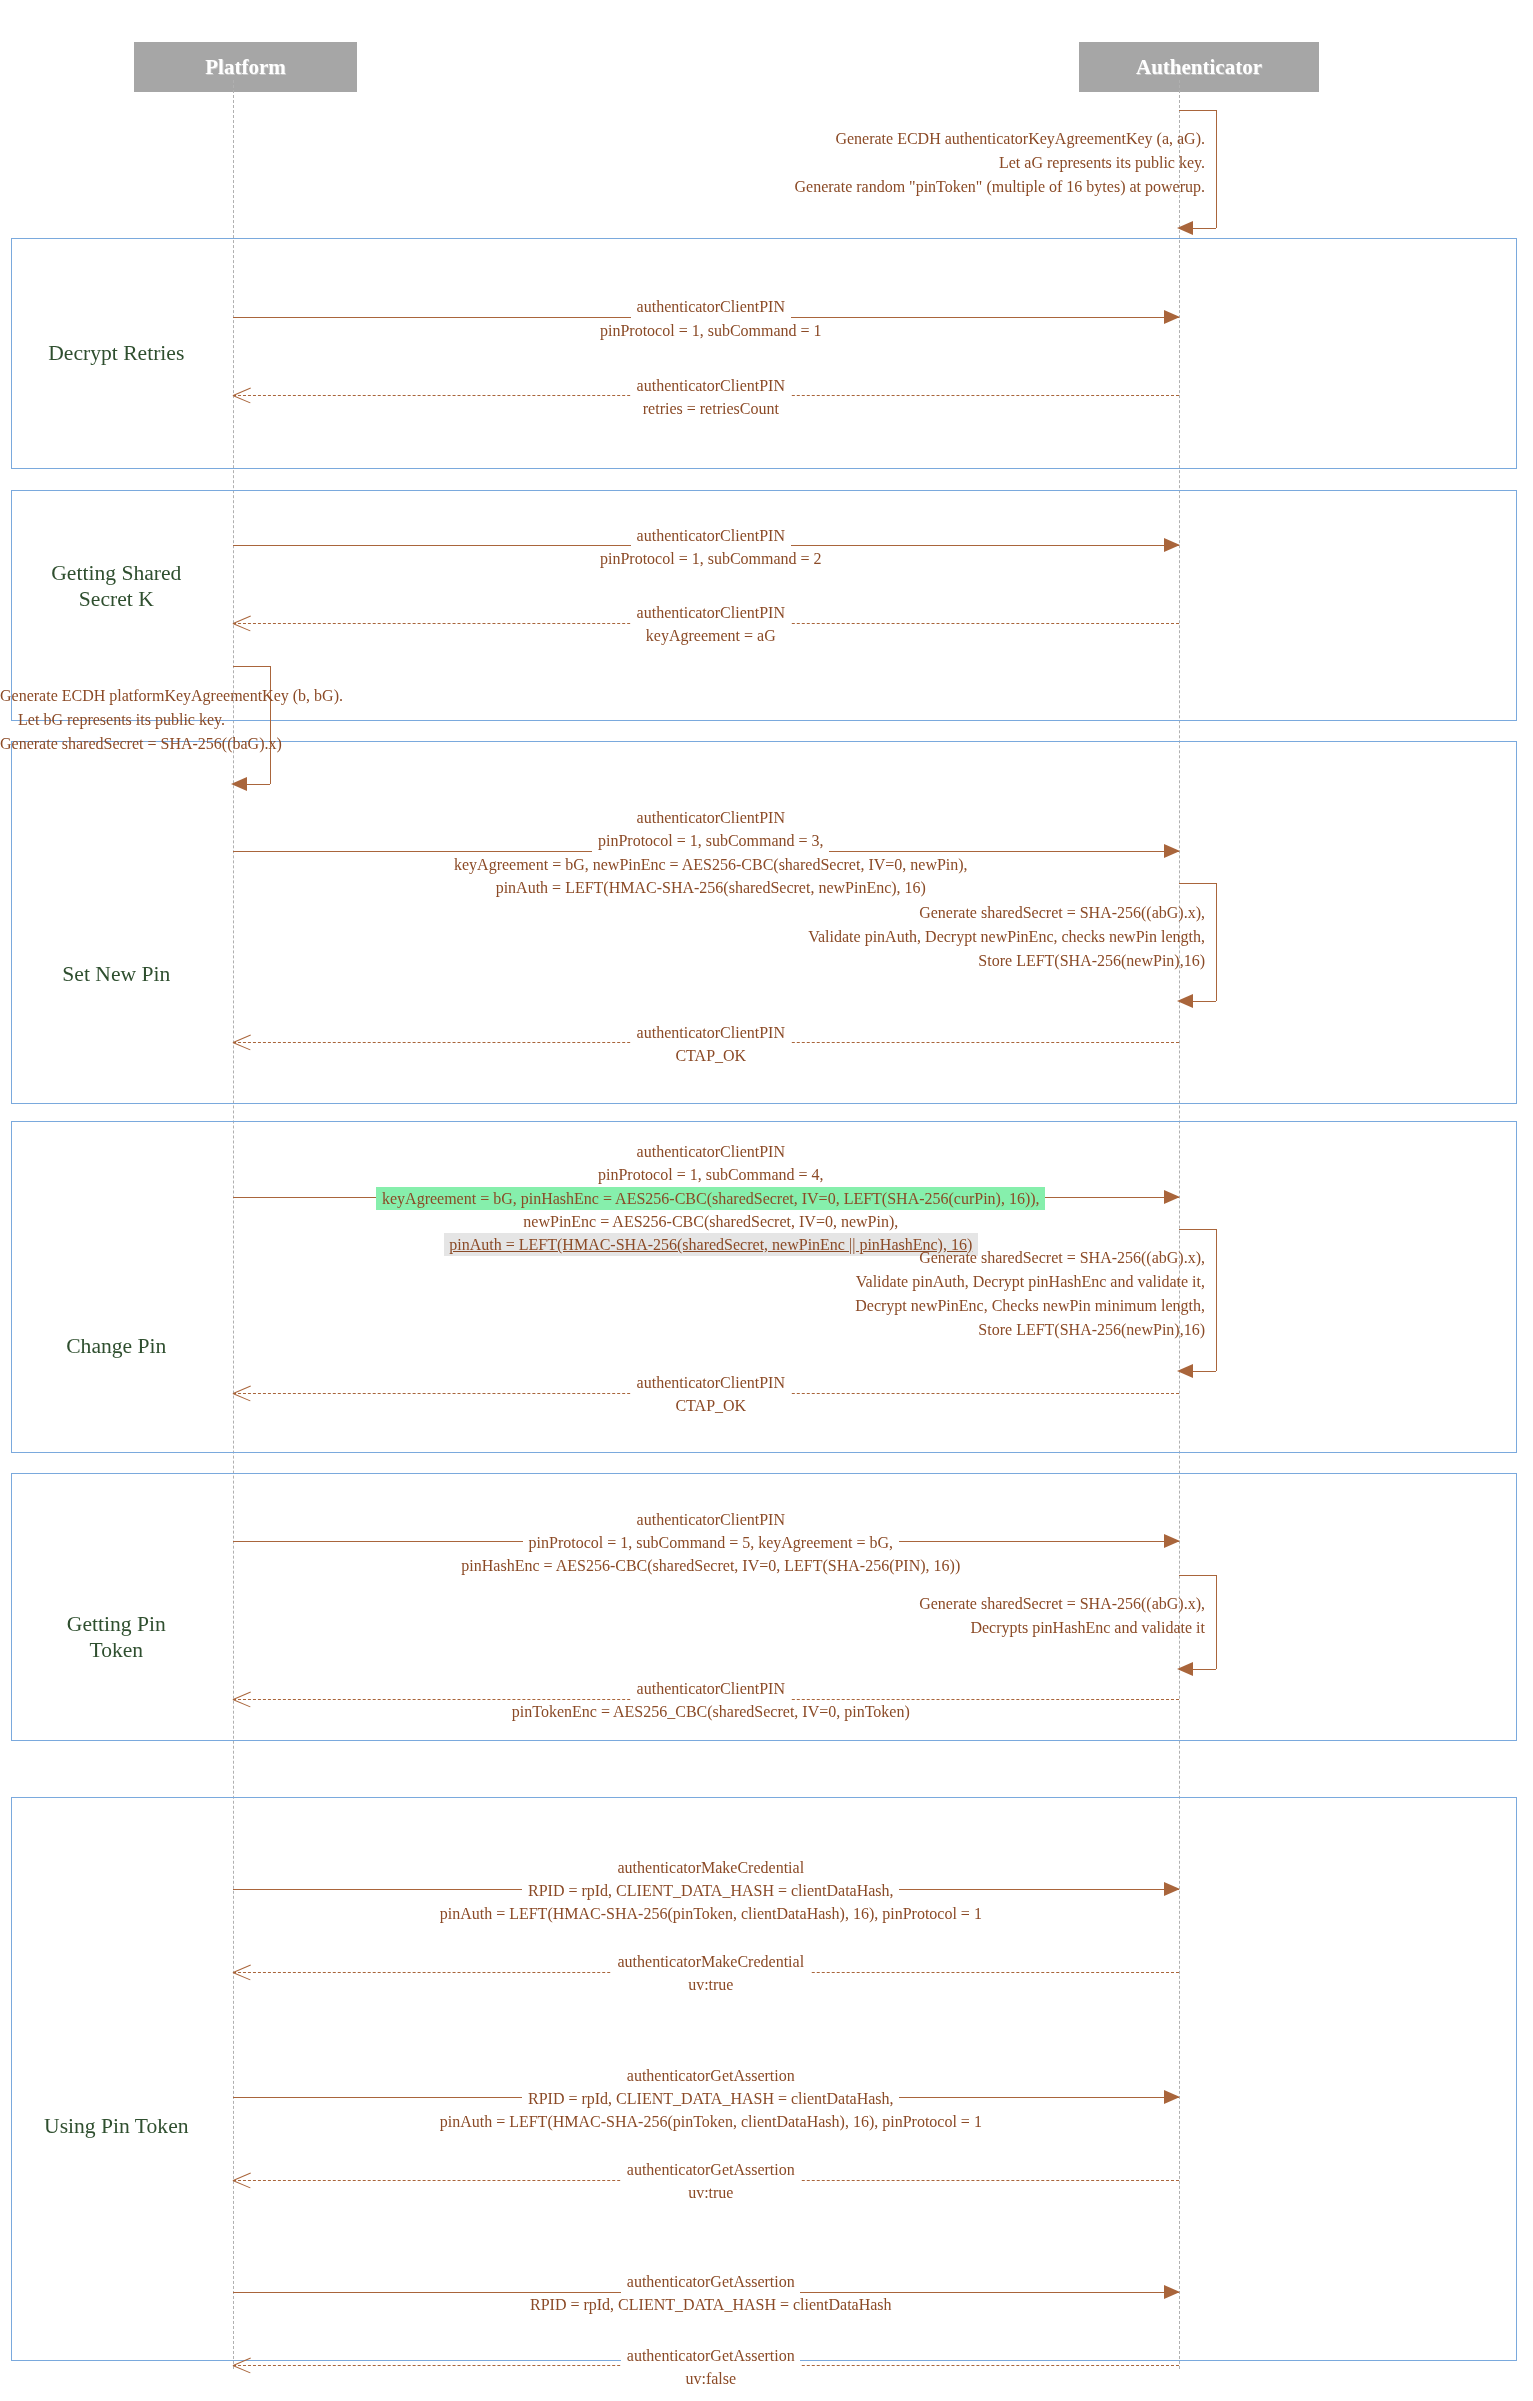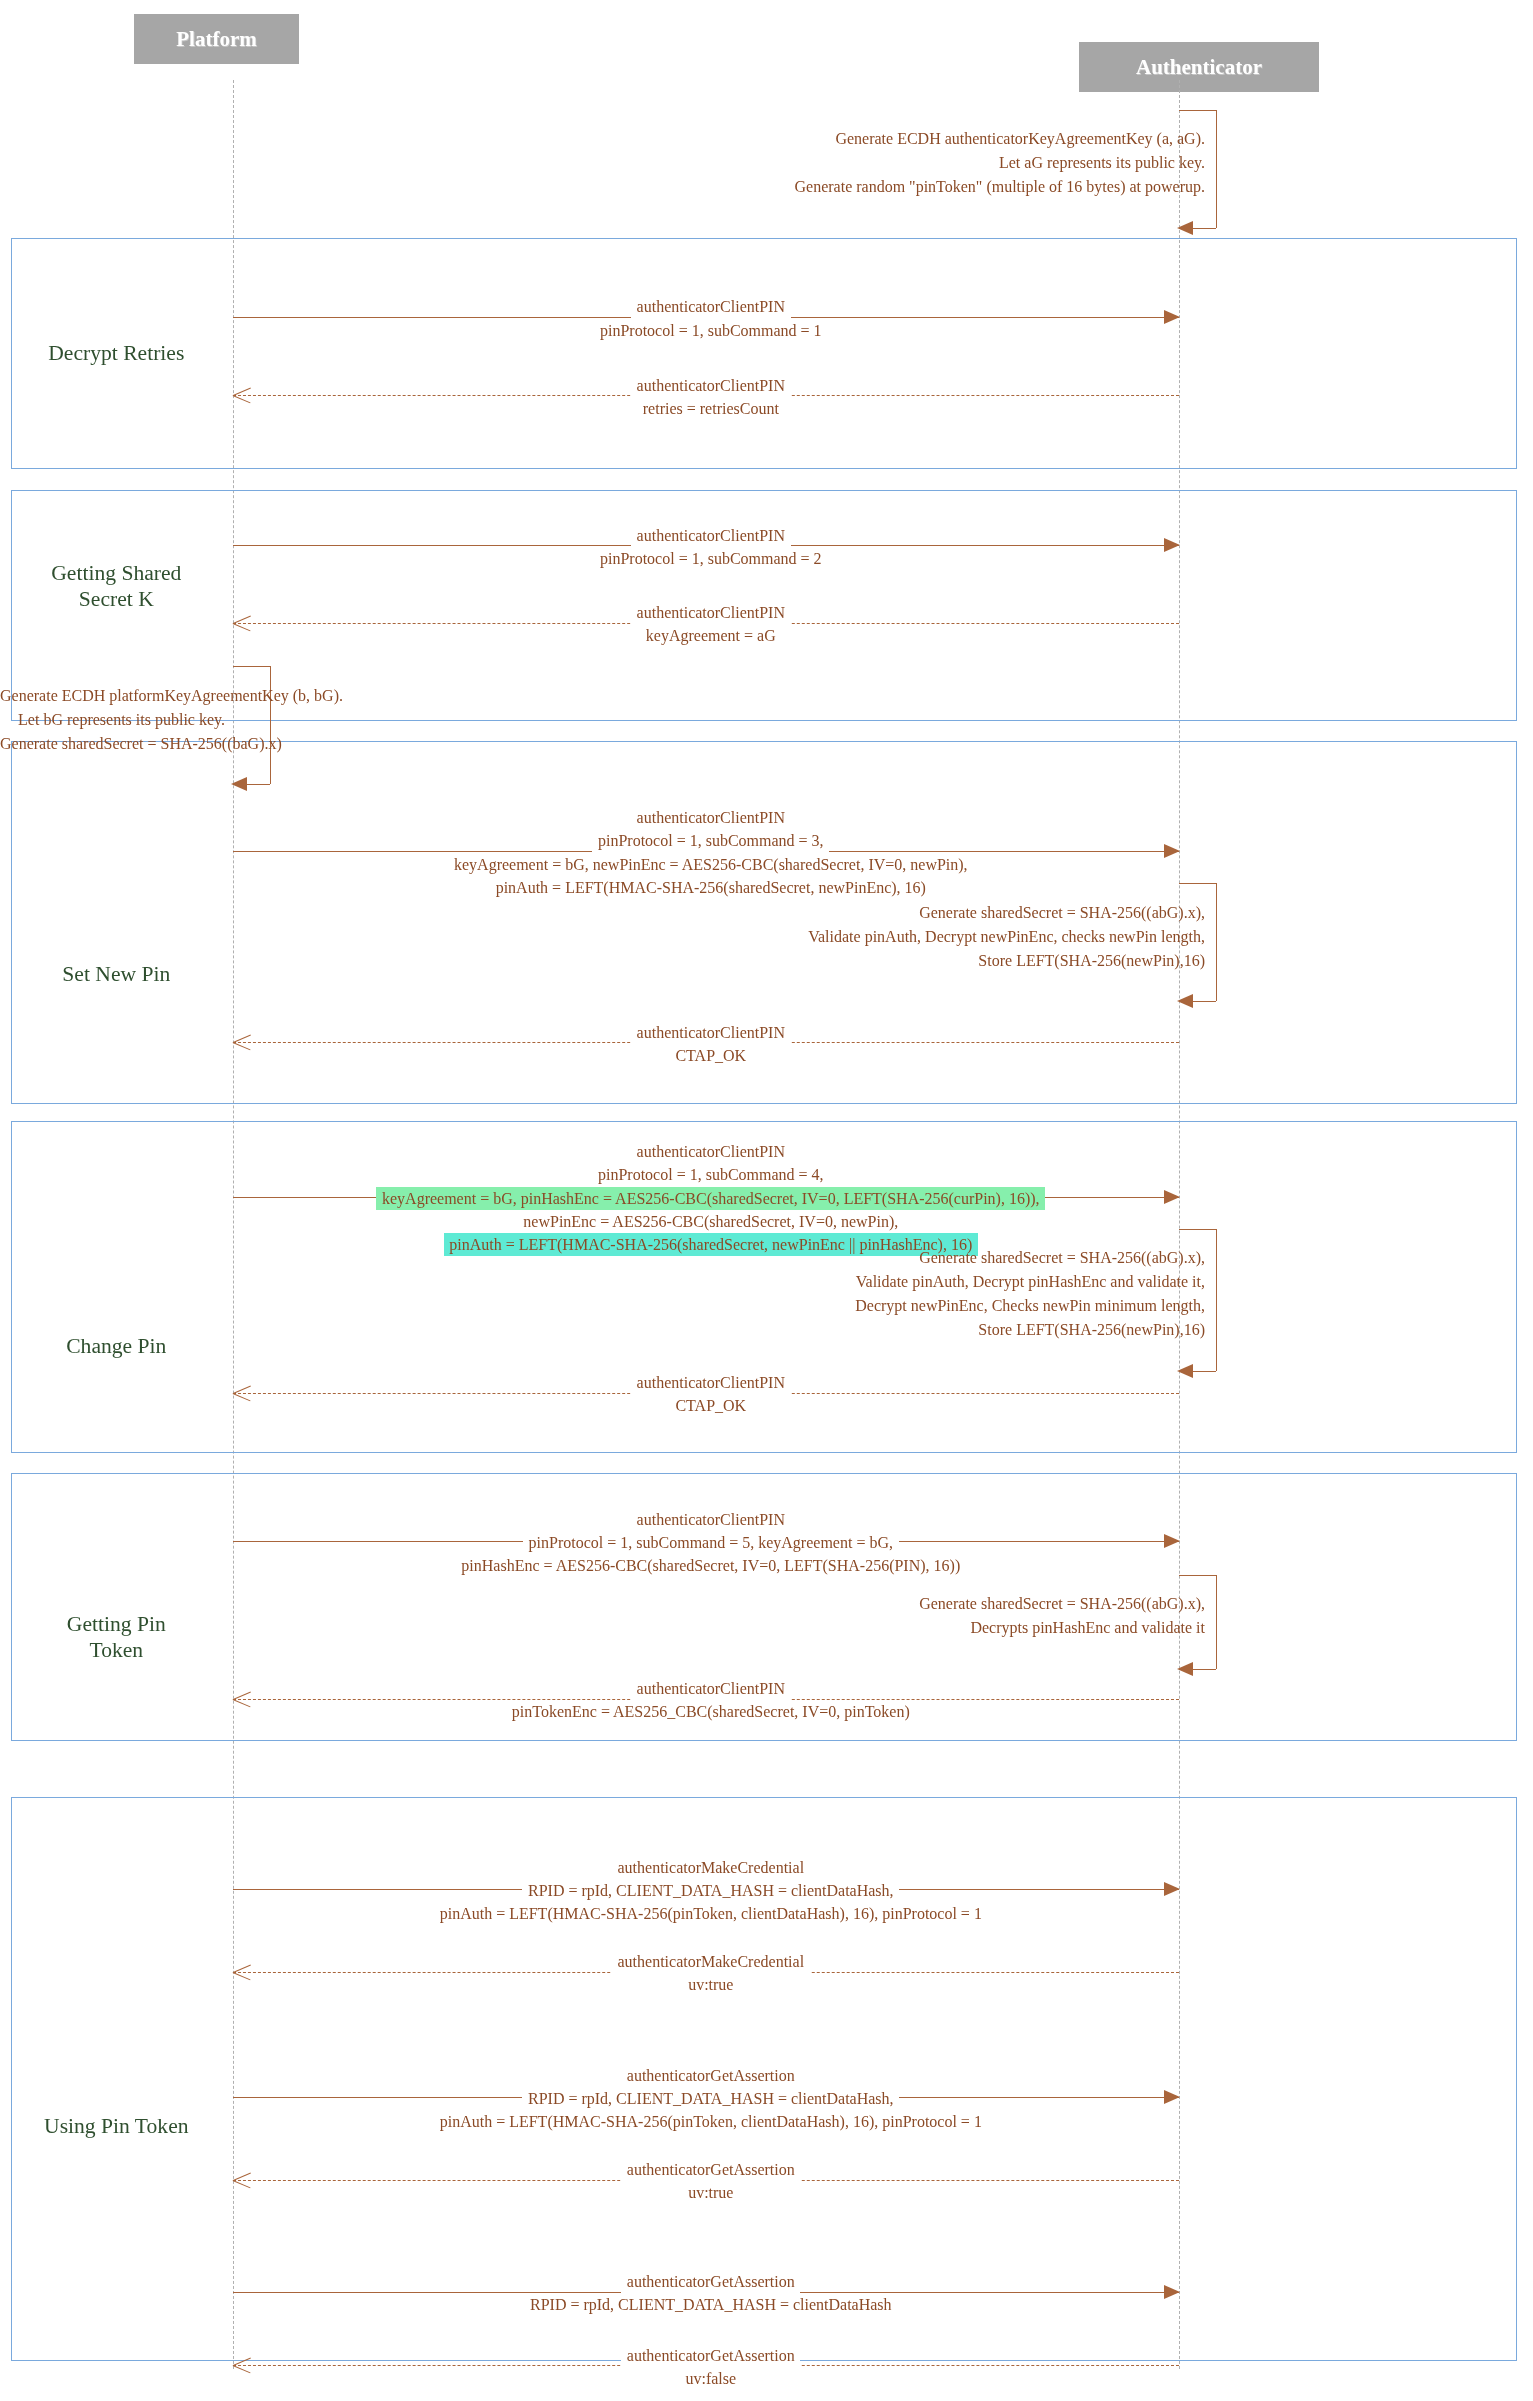--- a/index.html
+++ b/index.html
@@ -84,21 +84,21 @@
   }
   .selfmsg-label{
     position:absolute;text-align:right;color:#8b4a26;
     font-size:16px;line-height:1.5;white-space:nowrap;
   }
 </style>
 </head>
 <body>
 
 <div id="canvas">
-    <div class="participant-box" style="left: 134px; top: 14px; width: 165px; background: rgb(166, 166, 166); color: rgb(255, 255, 255);">Platform</div>
+    <div class="participant-box" style="left: 134px; top: 42px; width: 223px; background: rgb(166, 166, 166); color: rgb(255, 255, 255);">Platform</div>
     <div class="lifeline" style="left: 233px; top: 80px; height: 2289px; border-left-color: rgb(176, 176, 176);"></div>
     <div class="participant-box" style="left: 1079px; top: 30px; width: 240px; background: rgb(166, 166, 166); color: rgb(255, 255, 255); margin-top: 12px;">Authenticator</div>
     <div class="lifeline" style="left: 1179px; top: 80px; height: 2289px; border-left-color: rgb(176, 176, 176);"></div>
     <div class="selfmsg" style="left: 1179px; top: 110px; width: 37px; height: 118px;">
       <div class="sm-top" style="width: 37px; border-top-color: rgb(169, 101, 59);"></div>
       <div class="sm-side" style="left: 37px; height: 118px; border-left-color: rgb(169, 101, 59);"></div>
       <div class="sm-bot" style="top: 118px; width: 37px; border-top-color: rgb(169, 101, 59);"></div>
       <div class="sm-head" style="left: -1.6px; top: 111px; border-right-color: rgb(169, 101, 59);"></div>
     </div>
     <div class="selfmsg-label" style="top: 127px; color: rgb(139, 74, 38); left: 0px; width: 1205px; text-align: right;">Generate ECDH authenticatorKeyAgreementKey (a, aG).</div>
@@ -175,21 +175,21 @@
     <div class="selfmsg-label" style="top: 925px; color: rgb(139, 74, 38); left: 0px; width: 1205px; text-align: right;">Validate pinAuth, Decrypt newPinEnc, checks newPin length,</div>
     <div class="selfmsg-label" style="top: 949px; color: rgb(139, 74, 38); left: 0px; width: 1205px; text-align: right;">Store LEFT(SHA-256(newPin),16)</div>
     <div class="msg right" style="left: 233px; top: 1197px; width: 946px;">
       <div class="line" style="border-top-color: rgb(169, 101, 59);"></div>
       <div class="head"></div>
     </div>
     <div class="msg-label" style="top: 1140px; left: 0px; width: 1534px; text-align: center; color: rgb(139, 74, 38); background: transparent;"><span style="background: rgb(255, 255, 255); padding: 0px 5.6px; display: inline-block; position: relative; left: -61px;">authenticatorClientPIN</span></div>
     <div class="msg-label" style="top: 1163px; left: 0px; width: 1534px; text-align: center; color: rgb(139, 74, 38); background: transparent;"><span style="background: rgb(255, 255, 255); padding: 0px 5.6px; display: inline-block; position: relative; left: -61px;">pinProtocol = 1, subCommand = 4,</span></div>
     <div class="msg-label" style="top: 1187px; left: 0px; width: 1534px; text-align: center; color: rgb(139, 74, 38); background: transparent;"><span style="background: #86efac; padding: 0px 5.6px; display: inline-block; position: relative; left: -61px;">keyAgreement = bG, pinHashEnc = AES256-CBC(sharedSecret, IV=0, LEFT(SHA-256(curPin), 16)),</span></div>
     <div class="msg-label" style="top: 1210px; left: 0px; width: 1534px; text-align: center; color: rgb(139, 74, 38); background: transparent;"><span style="background: rgb(255, 255, 255); padding: 0px 5.6px; display: inline-block; position: relative; left: -61px;">newPinEnc = AES256-CBC(sharedSecret, IV=0, newPin),</span></div>
-    <div class="msg-label" style="top: 1233px; left: 0px; width: 1534px; text-align: center; color: rgb(139, 74, 38); background: transparent;"><span style="background: #5eead4; padding: 0px 5.6px; display: inline-block; position: relative; left: -61px;">pinAuth = LEFT(HMAC-SHA-256(sharedSecret, newPinEnc || pinHashEnc), 16)</span></div>
+    <div class="msg-label" style="top: 1233px; left: 0px; width: 1534px; text-align: center; color: rgb(139, 74, 38); background: transparent;"><span style="background: #e5e5e5; padding: 0px 5.6px; display: inline-block; position: relative; left: -61px; text-decoration: underline;">pinAuth = LEFT(HMAC-SHA-256(sharedSecret, newPinEnc || pinHashEnc), 16)</span></div>
     <div class="msg left dashed" style="left: 233px; top: 1393px; width: 946px;">
       <div class="line" style="border-top-color: rgb(169, 101, 59);"></div>
       <div class="head"></div>
     </div>
     <div class="msg-label" style="top: 1371px; left: 0px; width: 1534px; text-align: center; color: rgb(139, 74, 38); background: transparent;"><span style="background: rgb(255, 255, 255); padding: 0px 5.6px; display: inline-block; position: relative; left: -61px;">authenticatorClientPIN</span></div>
     <div class="msg-label" style="top: 1394px; left: 0px; width: 1534px; text-align: center; color: rgb(139, 74, 38); background: transparent;"><span style="background: rgb(255, 255, 255); padding: 0px 5.6px; display: inline-block; position: relative; left: -61px;">CTAP_OK</span></div>
     <div class="selfmsg" style="left: 1179px; top: 1229px; width: 37px; height: 142px;">
       <div class="sm-top" style="width: 37px; border-top-color: rgb(169, 101, 59);"></div>
       <div class="sm-side" style="left: 37px; height: 142px; border-left-color: rgb(169, 101, 59);"></div>
       <div class="sm-bot" style="top: 142px; width: 37px; border-top-color: rgb(169, 101, 59);"></div>

